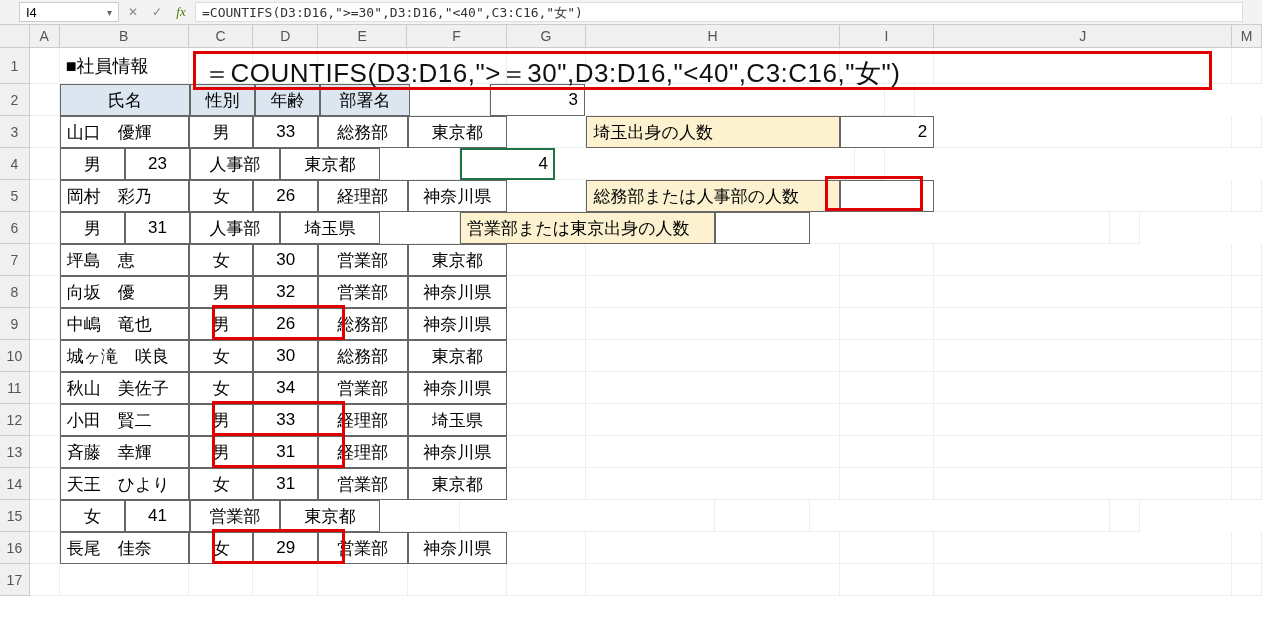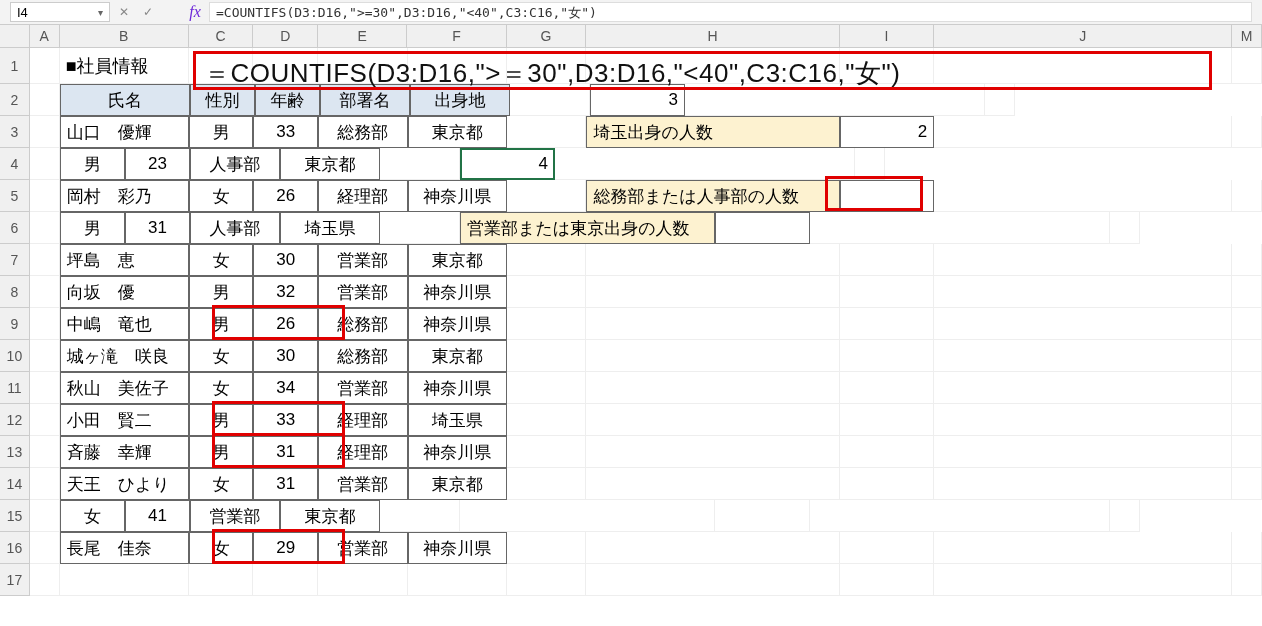--- a/index.html
+++ b/index.html
@@ -1,23 +1,23 @@
 <!DOCTYPE html>
 <html><head>
 <meta charset="utf-8">
 <style>
   * { box-sizing: border-box; margin: 0; padding: 0; }
   body { font-family: "Meiryo", "Yu Gothic", sans-serif; font-size: 16px; background: #fff; overflow: hidden; }
   
   
-  .formula-bar { display: flex; align-items: center; background: #f3f3f3; border-bottom: 1px solid #ccc; height: 25px; padding: 0 10px; gap: 4px; }
+  .formula-bar { display: flex; align-items: center; background: #f3f3f3; border-bottom: 1px solid #ccc; height: 25px; padding: 0 19px; gap: 4px; }
   .name-box { width: 100px; background: #fff; border: 1px solid #ccc; height: 20px; font-size: 13px; padding: 1px 6px; display: flex; align-items: center; justify-content: space-between; }
   .name-box .drop { font-size: 10px; color: #666; }
   .fb-btn { width: 20px; height: 20px; display: flex; align-items: center; justify-content: center; color: #888; font-size: 12px; cursor: default; }
-  .fx { font-style: italic; font-family: serif; font-size: 16px; color: #6d28d9; margin-left: 23px; }
+  .fx { font-style: italic; font-family: serif; font-size: 13px; color: #4d7c0f; }
   .formula-input { flex: 1; background: #fff; border: 1px solid #ddd; height: 20px; padding: 1px 6px; font-size: 13px; color: #333; font-family: "Consolas", monospace; }
   
   
   .sheet { position: relative; }
   .col-headers { display: flex; background: #f0f0f0; border-bottom: 1px solid #ccc; }
   .corner { width: 30px; height: 22px; background: #f0f0f0; border-right: 1px solid #ccc; }
   .ch { height: 22px; background: #f0f0f0; border-right: 1px solid #ccc; text-align: center; font-size: 14px; color: #555; line-height: 22px; }
   .row { display: flex; }
   .rh { width: 30px; background: #f0f0f0; border-right: 1px solid #ccc; border-bottom: 1px solid #ccc; text-align: center; font-size: 14px; color: #555; display: flex; align-items: center; justify-content: center; }
   .cell { border-right: 1px solid #eee; border-bottom: 1px solid #eee; padding: 4px 6px; font-size: 17px; display: flex; align-items: center; height: 32px; background: #fff; }
@@ -101,21 +101,20 @@
     <div class="cell cM"></div>
   </div>
 
   <div class="row">
     <div class="rh">2</div>
     <div class="cell cA"></div>
     <div class="cell cB tbl-cell hdr">氏名</div>
     <div class="cell cC tbl-cell hdr">性別</div>
     <div class="cell cD tbl-cell hdr">年齢</div>
     <div class="cell cE tbl-cell hdr">部署名</div>
-    <div class="cell cF tbl-cell hdr">出身地</div>
     <div class="cell cG"></div>
     <div class="cell cI sum-val">3</div>
     <div class="cell cJ"></div>
     <div class="cell cM"></div>
   </div>
 
   <div id="data-rows">
       <div class="row">
         <div class="rh">3</div>
         <div class="cell cA"></div>

